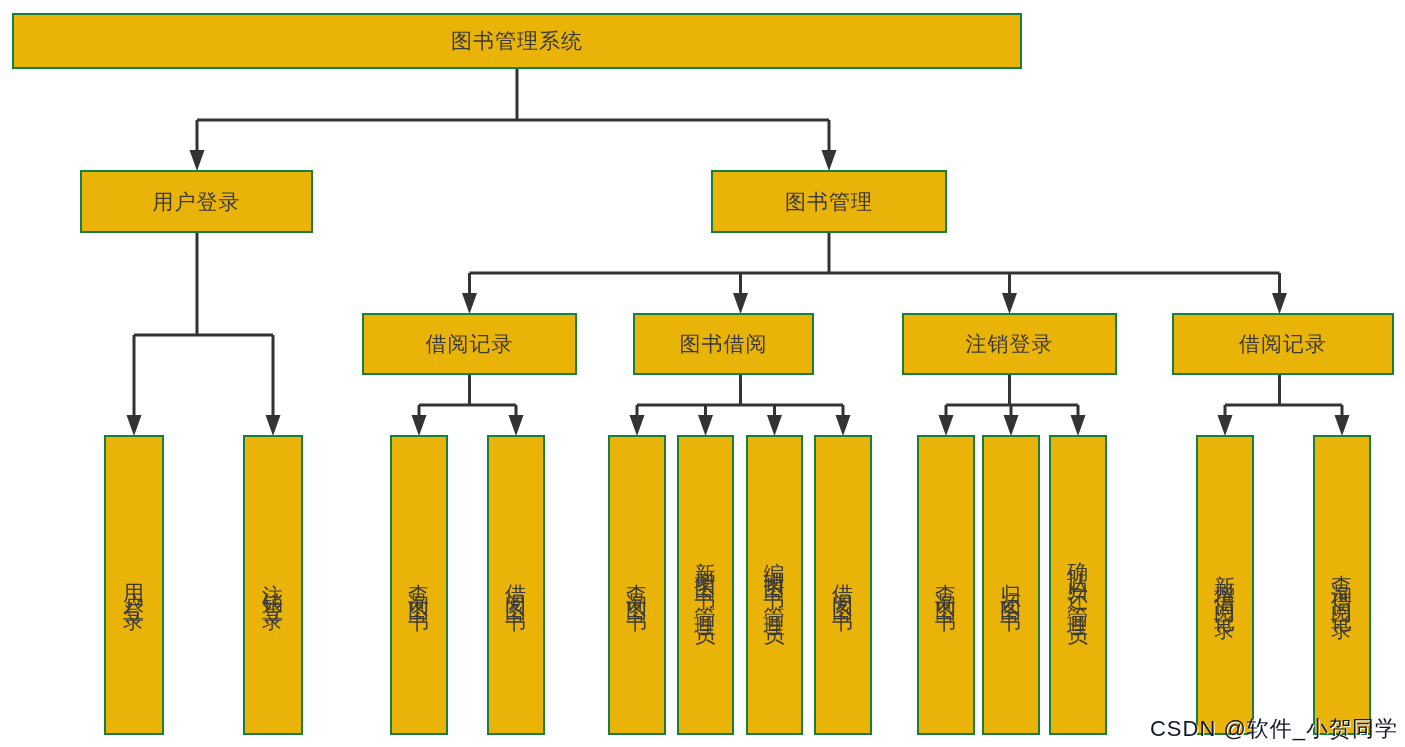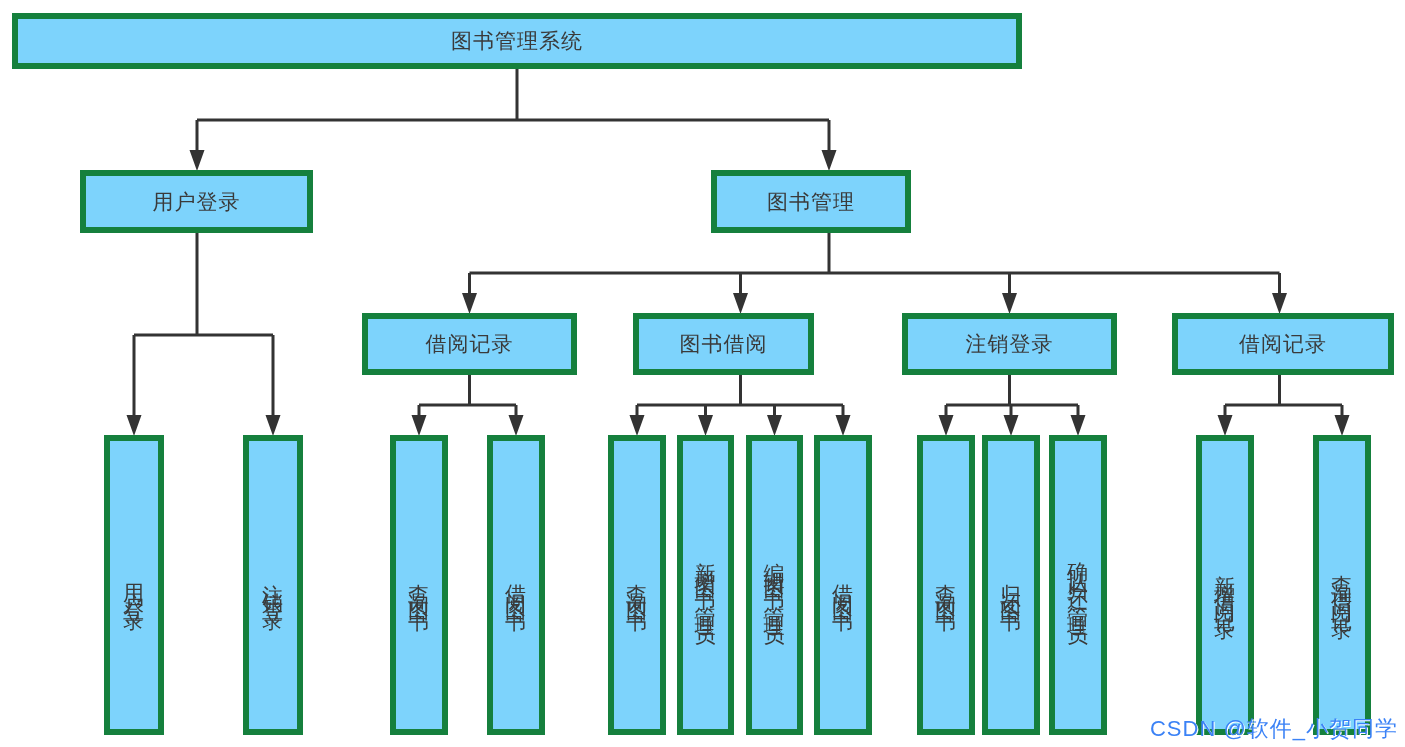--- a/index.html
+++ b/index.html
@@ -6,22 +6,22 @@
   .canvas{
     position:relative;
     width:1405px;height:747px;
     background:#ffffff;
     font-family:"Liberation Sans","DejaVu Sans",sans-serif;
     overflow:hidden;
   }
   .node{
     position:absolute;
     box-sizing:border-box;
-    border:6px solid #15803d;
-    background:#7dd3fc;
+    border:2px solid #15803d;
+    background:#eab308;
     display:flex;
     align-items:center;
     justify-content:center;
     color:#3a3a3a;
   }
   .hnode{
     font-size:21px;
     letter-spacing:1px;
     white-space:nowrap;
   }
@@ -38,31 +38,31 @@
     position:absolute;
     left:0;top:0;
     width:1405px;height:747px;
     pointer-events:none;
   }
   .watermark{
     position:absolute;
     right:7px;
     bottom:3px;
     font-size:22px;
-    color:#3b82f6;
+    color:#0f172a;
     letter-spacing:1px;
     white-space:nowrap;
     text-shadow:1px 1px 0 #ffffff;
     z-index:5;
   }
 
   
   .root-box      {left:12px;  top:13px;  width:1010px; height:56px;}
   .l2-user-login {left:80px;  top:170px; width:233px;  height:63px;}
-  .l2-book-mgmt  {left:711px; top:170px; width:200px;  height:63px;font-family:Liberation Mono, monospace;}
+  .l2-book-mgmt  {left:711px; top:170px; width:236px;  height:63px;font-family:Liberation Mono, monospace;}
 
   .l3-new-book   {left:362px;  top:313px; width:215px; height:62px;}
   .l3-borrow     {left:633px;  top:313px; width:181px; height:62px;}
   .l3-current    {left:902px;  top:313px; width:215px; height:62px;}
   .l3-record     {left:1172px; top:313px; width:222px; height:62px;}
 
   .leaf{top:435px;height:300px;}
   .lf-ul1{left:104px;  width:60px;}
   .lf-ul2{left:243px;  width:60px;}
   .lf-nb1{left:390px;  width:58px;}

